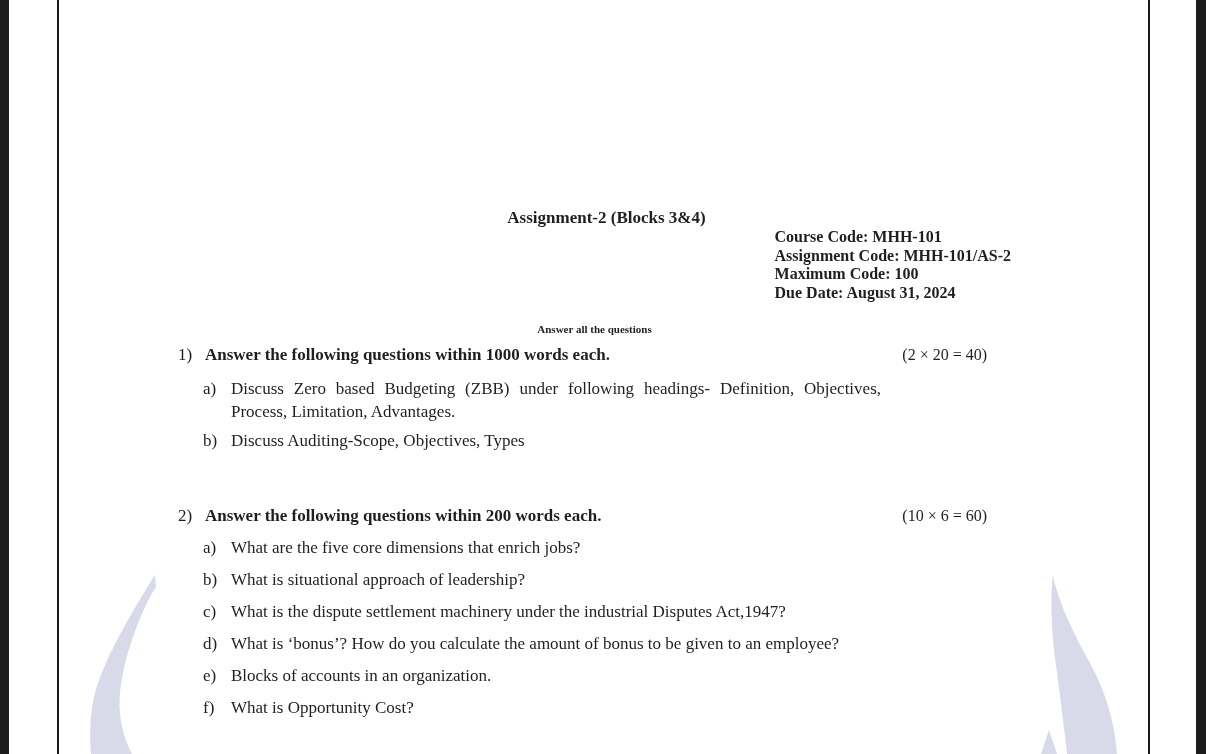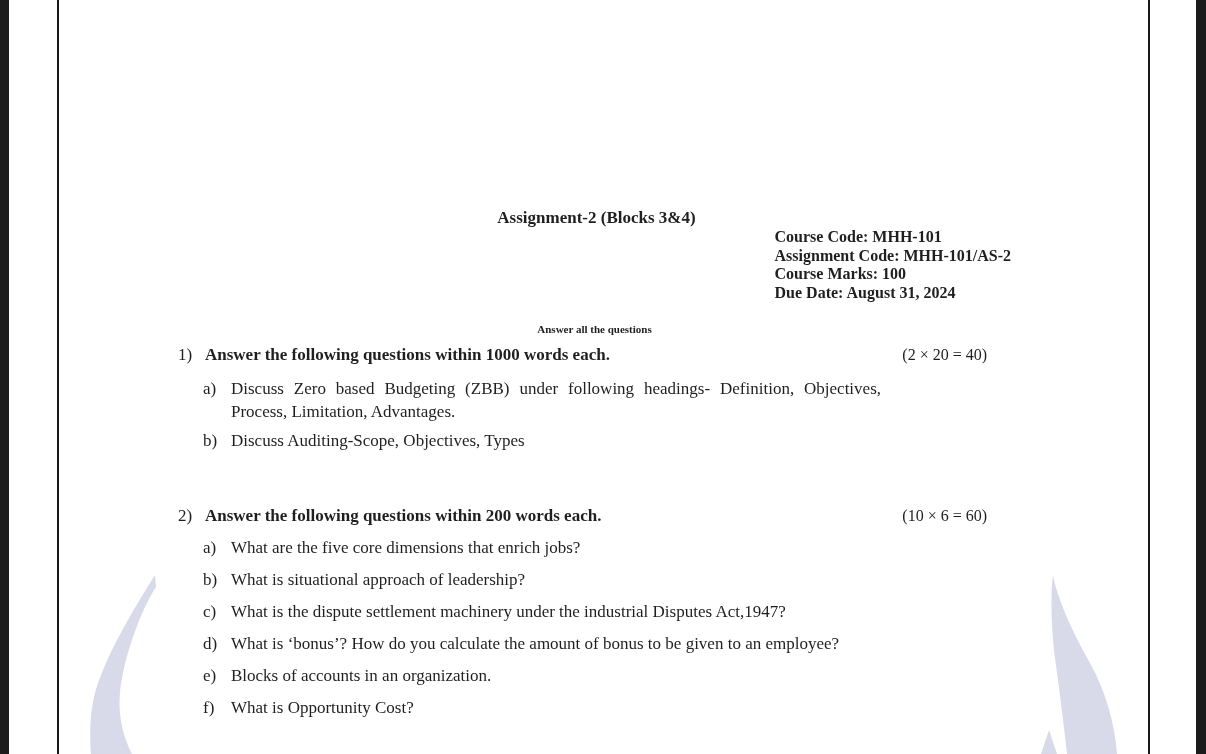--- a/index.html
+++ b/index.html
@@ -35,21 +35,21 @@
   .edge-right { left: 1148px; }
   .wm {
     position: absolute;
     pointer-events: none;
   }
   .wm-left { left: 78px; top: 555px; }
   .wm-right { left: 1035px; top: 558px; }
   .doc-title {
     position: absolute;
     top: 208px;
-    left: 180px;
+    left: 190px;
     width: 833px;
     text-align: center;
     font-weight: bold;
     font-size: 17px;
     white-space: nowrap;
   }
   .meta {
     position: absolute;
     top: 228px;
     right: 195px;
@@ -140,21 +140,21 @@
              C 17 75, 15 40, 18 17
              Z" fill="#d8dae9"></path>
     <path d="M 14 172 L 22 196 L 6 196 Z" fill="#d8dae9"></path>
   </svg>
 
   <div class="doc-title">Assignment-2 (Blocks 3&amp;4)</div>
 
   <div class="meta">
     <div>Course Code: MHH-101</div>
     <div>Assignment Code: MHH-101/AS-2</div>
-    <div>Course Marks: 100</div>
+    <div>Maximum Code: 100</div>
     <div>Due Date: August 31, 2024</div>
   </div>
 
   <div class="instruction">Answer all the questions</div>
 
   <div class="q-row" style="top:345px">
     <span class="q-num">1)</span>
     <span class="q-prompt">Answer the following questions within 1000 words each.</span>
     <span class="q-marks">(2 × 20 = 40)</span>
   </div>

